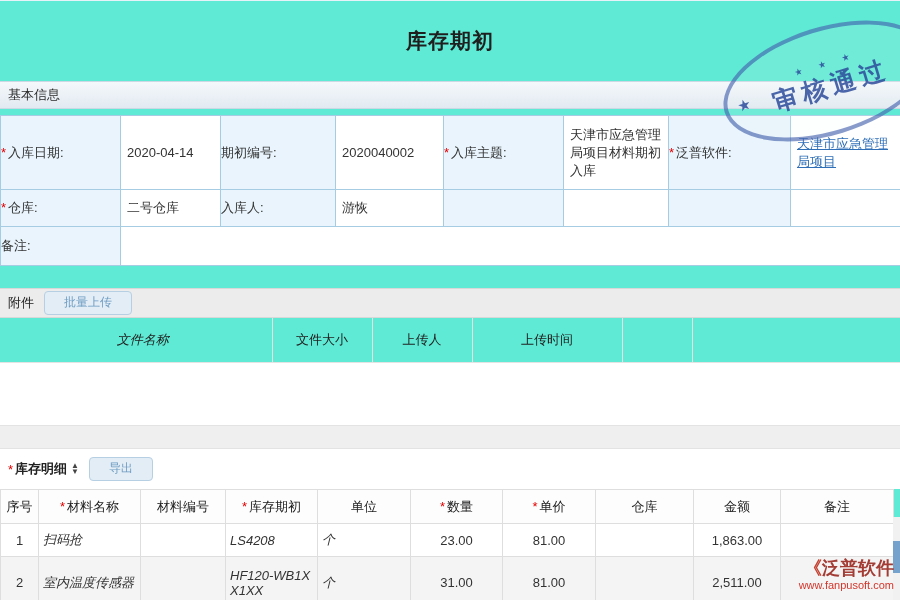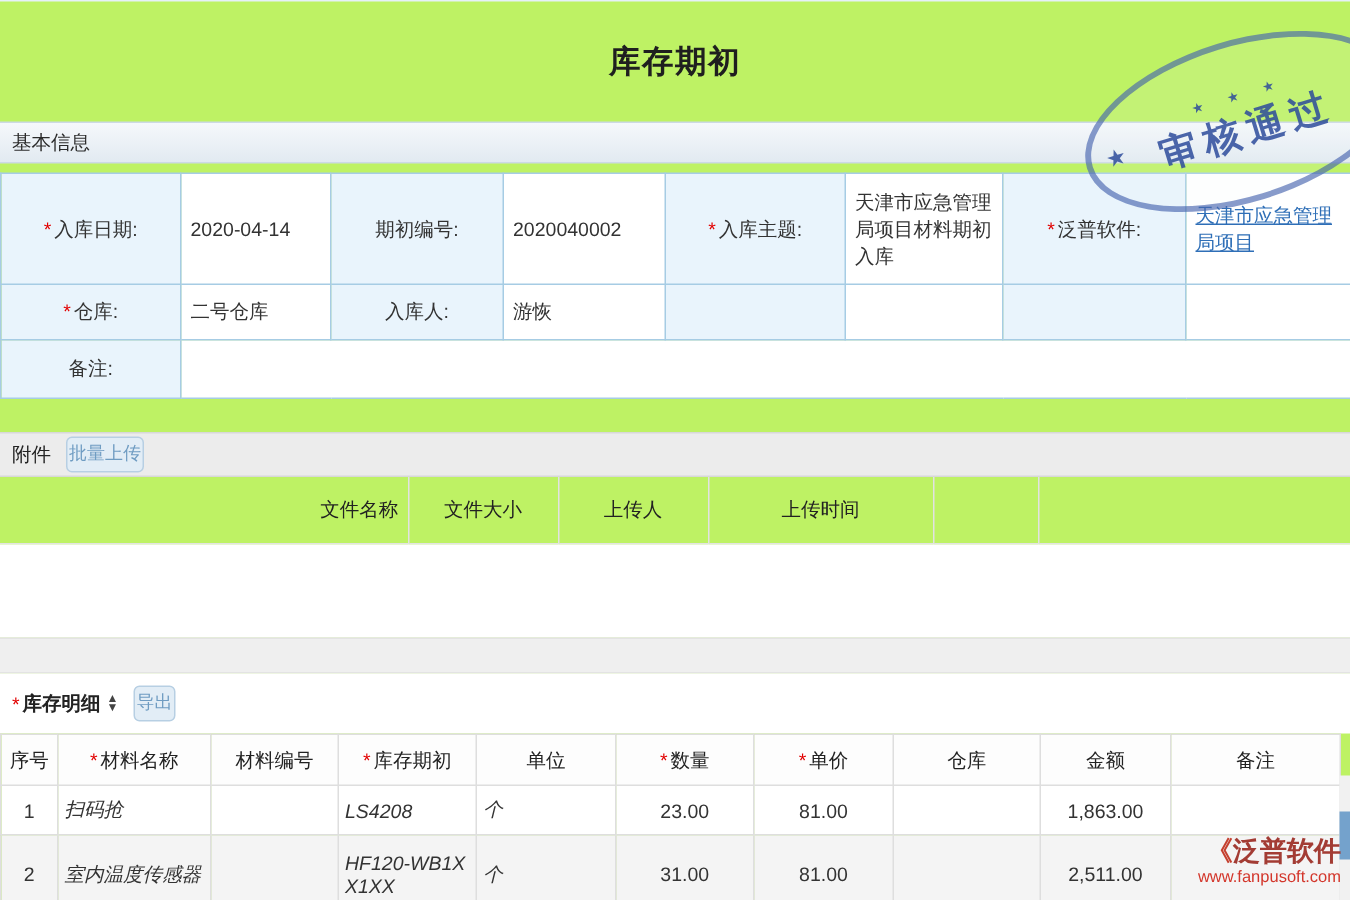--- a/index.html
+++ b/index.html
@@ -1,46 +1,46 @@
 <!DOCTYPE html>
 <html><head>
 <meta charset="utf-8">
 <style>
   html,body{margin:0;padding:0;background:#fff;}
   body{font-family:"Liberation Sans","DejaVu Sans",sans-serif;}
-  .page{position:relative;width:900px;height:600px;background:#bef264;overflow:hidden;color:#333;border-top:1px solid #e6f1f8;}
+  .page{position:relative;width:900px;height:600px;background:#5eead4;overflow:hidden;color:#333;border-top:1px solid #e6f1f8;}
 
   
   .title-row{height:80px;display:flex;align-items:center;justify-content:center;}
   .page-title{font-size:21px;font-weight:bold;color:#1f1f1f;letter-spacing:1px;}
 
   
   .section-bar{height:26px;line-height:26px;padding:0 8px;font-size:13px;color:#2b2b2b;
     background:linear-gradient(#f5f8fb,#e2eaf1);border-top:1px solid #ccd9e4;border-bottom:1px solid #ccd9e4;}
 
   
   .basic-table{width:900px;border-collapse:collapse;table-layout:fixed;font-size:13px;margin-top:6px;}
   .basic-table td{border:1px solid #a6cce4;vertical-align:middle;word-break:break-all;}
-  .lbl{background:#e9f4fc;text-align:center;padding:4px 16px;}
+  .lbl{background:#e9f4fc;text-align:left;padding:4px 0;}
   .val{background:#fff;padding:4px 6px;text-align:left;}
   .req{color:#e20000;margin-right:2px;}
   .link{color:#2f6fb7;text-decoration:underline;cursor:pointer;}
   tr.r1{height:74px;} tr.r2{height:37px;} tr.r3{height:39px;}
 
   .white-gap{height:22px;}
 
   
   .attach-bar{height:28px;display:flex;align-items:center;gap:10px;padding:0 8px;background:#ececec;
     border-top:1px solid #d8d8d8;border-bottom:1px solid #d8d8d8;font-size:13px;color:#222;}
-  .btn{display:inline-block;padding:3px 1px;background:#e2edf6;border:1px solid #b7cfe3;border-radius:4px;
+  .btn{display:inline-block;padding:3px 19px;background:#e2edf6;border:1px solid #b7cfe3;border-radius:4px;
     color:#6f9cc2;font-size:12px;cursor:pointer;line-height:1.3;}
   .attach-table{width:900px;border-collapse:collapse;table-layout:fixed;font-size:13px;}
   .attach-table th{border-right:1px solid #e2e2e2;border-bottom:1px solid #e3e3e3;height:44px;
     font-weight:normal;text-align:center;color:#222;padding:0 6px;}
-  .attach-table th.first{text-align:right;padding-left:20px;}
+  .attach-table th.first{text-align:center;padding-left:20px;font-style:italic;}
   .attach-table th.last{border-right:none;}
   .attach-body{height:62px;background:#fff;}
 
   .gray-gap{height:22px;background:#efefef;border-top:1px solid #e3e3e3;border-bottom:1px solid #e3e3e3;}
 
   
   .detail-title{height:40px;display:flex;align-items:center;padding:0 8px;font-size:13px;background:#fff;}
   .detail-title .name{font-weight:bold;color:#222;}
   .sort{display:inline-flex;flex-direction:column;margin:0 10px 0 4px;line-height:6px;font-size:8px;color:#444;cursor:pointer;}
   .detail-table{width:893px;border-collapse:collapse;table-layout:fixed;font-size:13px;}

